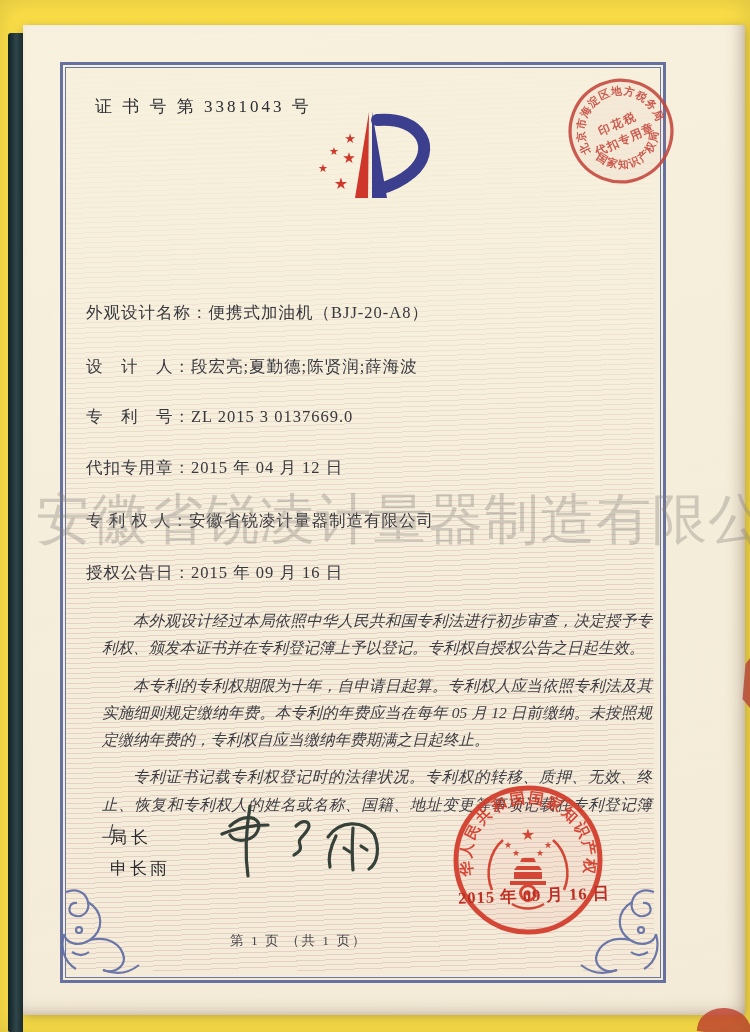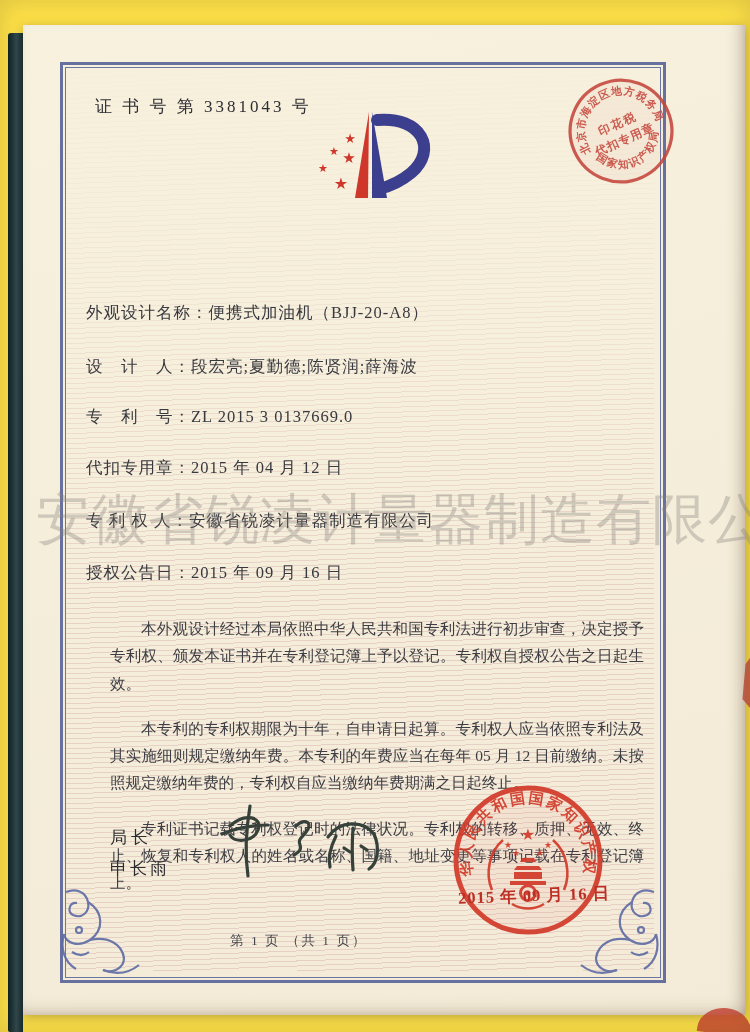--- a/index.html
+++ b/index.html
@@ -24,21 +24,21 @@
   .cert-no{position:absolute;left:95px;top:95px;font-size:17px;letter-spacing:3px;color:#2e2d33;}
   .logo{position:absolute;left:298px;top:98px;width:160px;height:112px;}
   .tax-stamp{position:absolute;left:560px;top:70px;width:122px;height:122px;
         transform:rotate(-24deg);opacity:.88;z-index:12;}
   .title{position:absolute;left:110px;top:205px;width:500px;text-align:center;
         font-size:40px;font-weight:700;letter-spacing:5px;color:#26262e;}
   .field{position:absolute;left:86px;font-size:16.5px;color:#38383f;letter-spacing:1px;white-space:nowrap;}
   .f0{top:302px}.f1{top:356px}.f2{top:406px}.f3{top:457px}.f4{top:510px}.f5{top:562px}
   .paras{position:absolute;left:92px;top:597px;width:570px;font-size:15.5px;line-height:1.76;
         color:#3d3d44;text-align:justify;}
-  .paras p{margin:18px;text-indent:2em;}
+  .paras p{margin:10px;text-indent:2em;font-style:italic;}
   .signer-title{position:absolute;left:110px;top:826px;font-size:17px;letter-spacing:4px;
         color:#2c2c31;font-family:Liberation Serif, serif;text-align:right;}
   .signer-name{position:absolute;left:110px;top:857px;font-size:17px;letter-spacing:3px;
         color:#2c2c31;font-family:"Liberation Sans","DejaVu Sans",sans-serif;}
   .signature{position:absolute;left:200px;top:796px;width:212px;height:96px;z-index:20;}
   .big-seal{position:absolute;left:450px;top:782px;width:156px;height:156px;opacity:.93;z-index:30;}
   .seal-date{position:absolute;left:458px;top:885px;font-size:16.5px;font-weight:700;color:#bd2e24;
         letter-spacing:1px;transform:rotate(-2deg);z-index:40;white-space:nowrap;}
   .footer{position:absolute;left:230px;top:932px;width:280px;text-align:left;
         font-size:13.5px;letter-spacing:2px;color:#48484e;}

